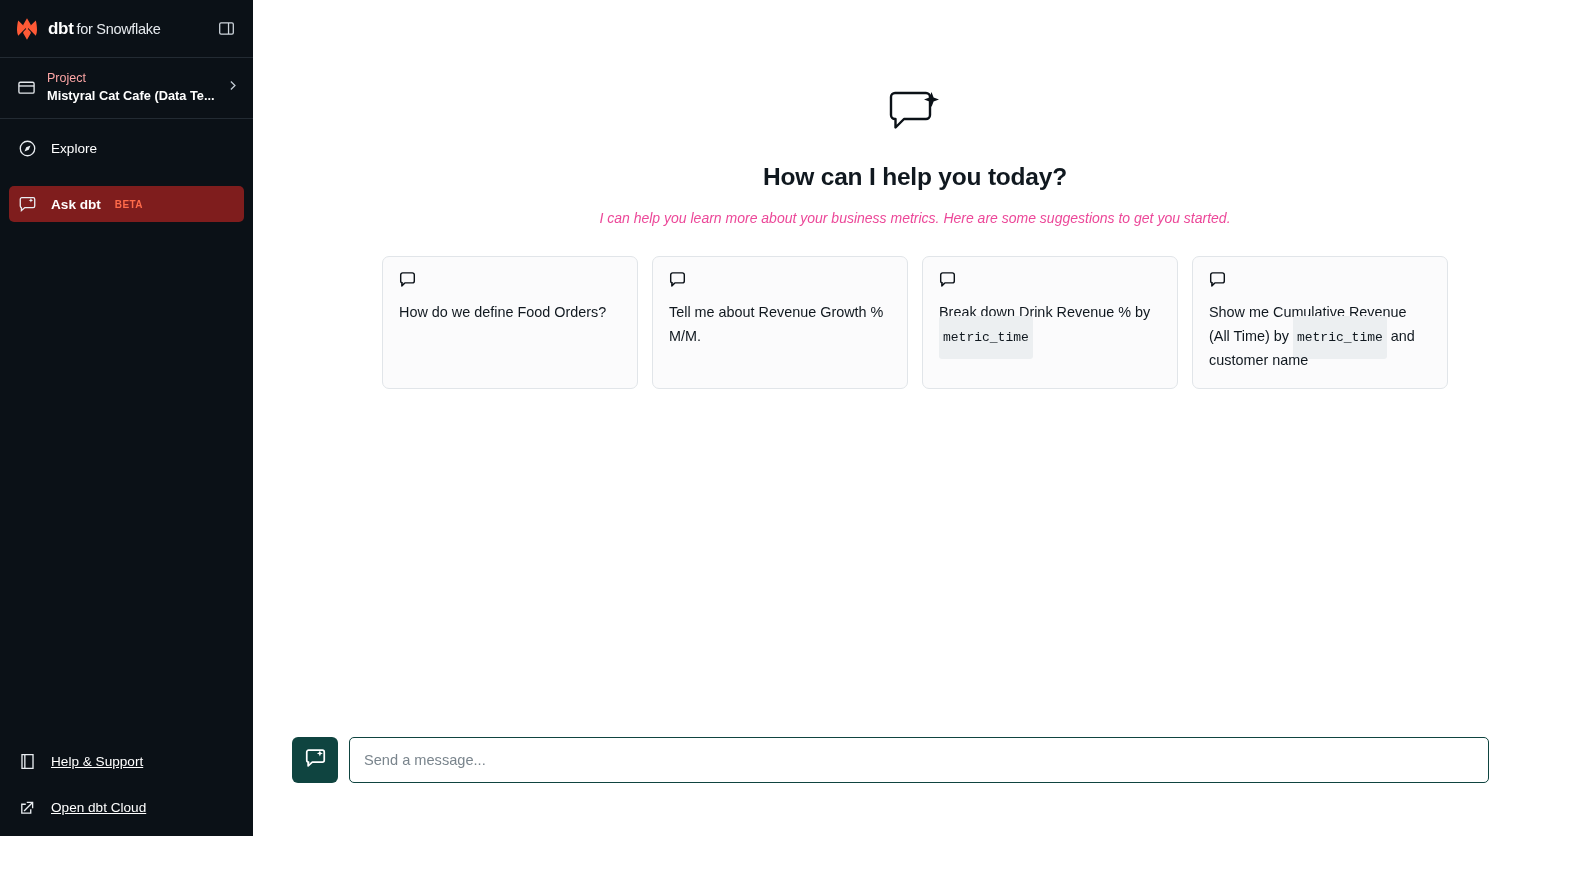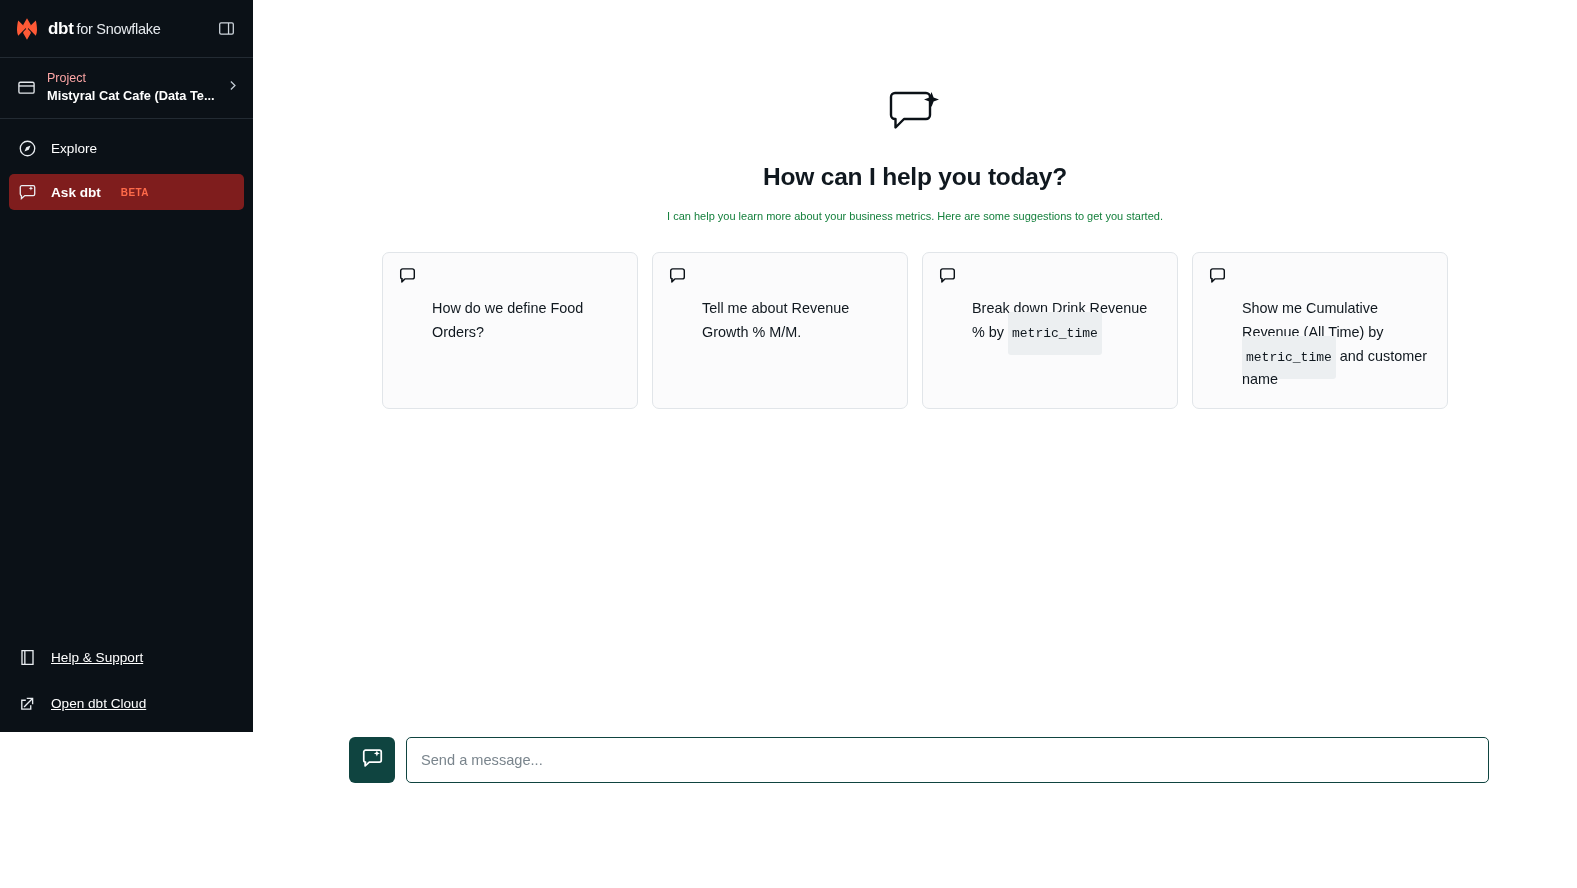--- a/index.html
+++ b/index.html
@@ -13,21 +13,21 @@
   .app {
     display: flex;
     width: 1577px;
     height: 888px;
   }
 
   
   .sidebar {
     width: 253px;
     min-width: 253px;
-    height: 732px;
+    height: 836px;
     background: #0b1117;
     color: #ffffff;
     display: flex;
     flex-direction: column;
     position: relative;
   }
   .brand-row {
     height: 57px;
     display: flex;
     align-items: center;
@@ -80,21 +80,21 @@
   .project-icon { color: #e6eaee; display: flex; align-items: center; }
   .project-texts { display: flex; flex-direction: column; gap: 3px; min-width: 0; }
   .project-label { font-size: 12.5px; color: #fca5a5; font-weight: 400; }
   .project-name {
     font-size: 12.8px; color: #ffffff; font-weight: 700;
     white-space: nowrap; overflow: hidden; text-overflow: ellipsis;
     max-width: 175px;
   }
   .project-chevron { margin-left: auto; color: #c3ccd4; font-size: 13px; }
 
-  .nav { padding-top: 7px; display: flex; flex-direction: column; gap: 0px; }
+  .nav { padding-top: 7px; display: flex; flex-direction: column; gap: 12px; }
   .nav-item {
     display: flex;
     align-items: center;
     gap: 14px;
     height: 36px;
     margin: 4px 9px;
     padding: 0 8px;
     border-radius: 5px;
     cursor: pointer;
     color: #ffffff;
@@ -102,21 +102,21 @@
   }
   .nav-item .nav-ico { display: flex; align-items: center; justify-content: center; width: 20px; color: #e9edf1; }
   .nav-item.active { background: #7f1d1d; }
   .nav-item.active .nav-label { font-weight: 700; }
   .nav-label { font-size: 13.6px; }
   .beta-badge {
     font-size: 10px;
     font-weight: 700;
     color: #ff6b4a;
     letter-spacing: 0.4px;
-    margin-left: 6px;
+    margin-left: 0;
   }
 
   .sidebar-bottom {
     margin-top: auto;
     padding-bottom: 6px;
     display: flex;
     flex-direction: column;
   }
   .sidebar-bottom .nav-item { margin: 5px 9px; text-decoration: underline; }
 
@@ -137,22 +137,23 @@
   }
   .hero-icon { color: #0b1117; margin-bottom: 17px; }
   .hero-title {
     font-size: 24.5px;
     font-weight: 700;
     color: #10181f;
     letter-spacing: -0.2px;
   }
   .hero-sub {
     margin-top: 19px;
-    font-size: 11px;
-    color: #15803d;
+    font-size: 14px;
+    color: #ec4899;
+    font-style: italic;
   }
 
   .suggestions {
     display: flex;
     gap: 14px;
     margin-top: 30px;
     padding: 0 24px;
     justify-content: center;
     align-items: stretch;
   }
@@ -166,40 +167,39 @@
     cursor: pointer;
     display: flex;
     flex-direction: column;
     gap: 9px;
   }
   .sugg-icon { color: #0b1117; }
   .sugg-text {
     font-size: 14.4px;
     line-height: 1.65;
     color: #10181f;
-    margin-left: 33px;
   }
   .code-chip {
     font-family: "Liberation Mono", monospace;
     font-size: 13px;
     background: #eceff1;
     border-radius: 3px;
     padding: 14px 4px;
   }
 
   
   .composer {
     position: absolute;
     left: 0;
     right: 0;
     bottom: 21px;
     display: flex;
     align-items: center;
     gap: 11px;
-    padding: 0 88px 0 96px;
+    padding: 0 88px 0 39px;
   }
   .composer-btn {
     width: 46px;
     height: 46px;
     min-width: 46px;
     border-radius: 6px;
     background: #0f4440;
     display: flex;
     align-items: center;
     justify-content: center;

